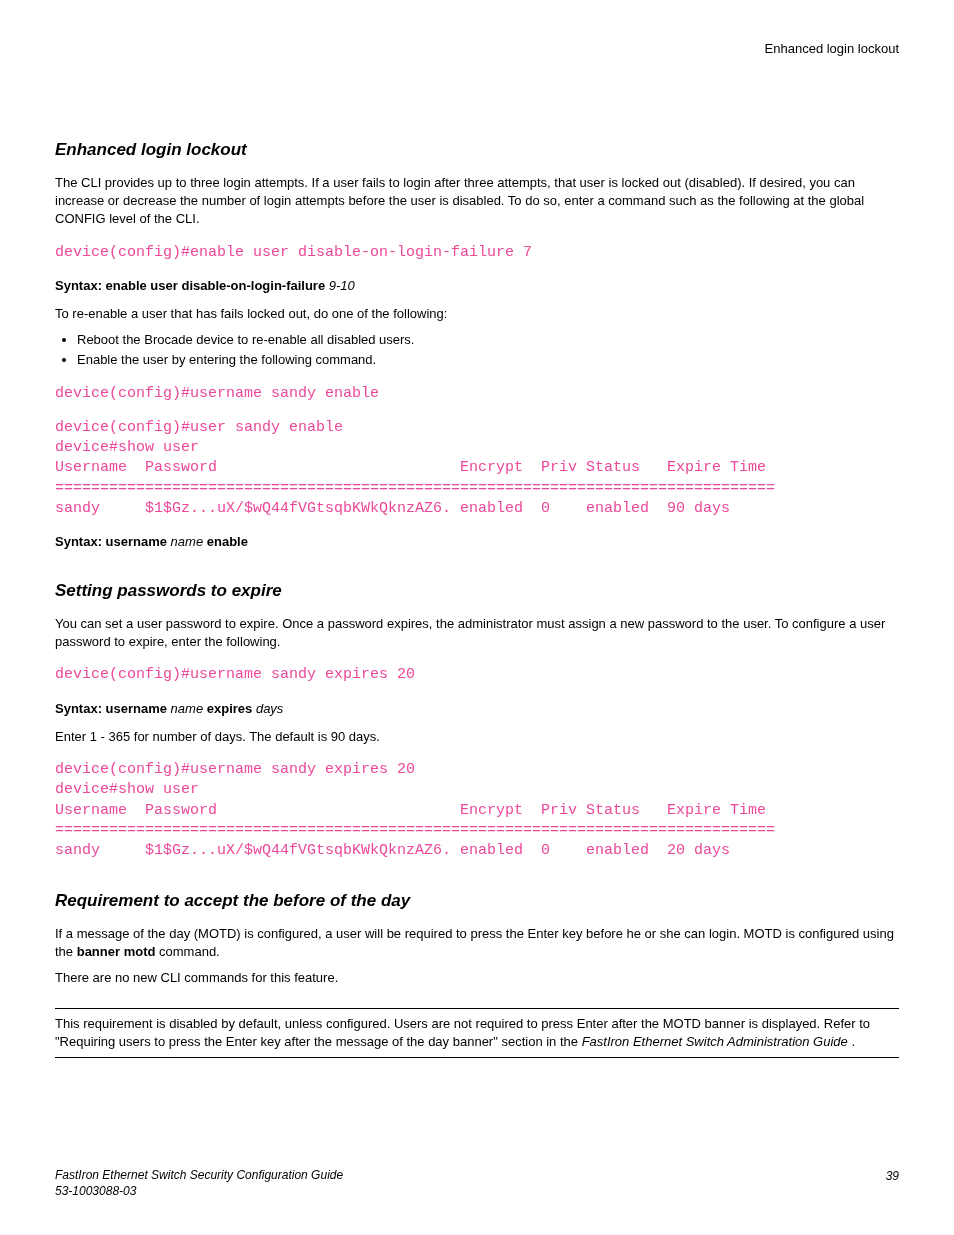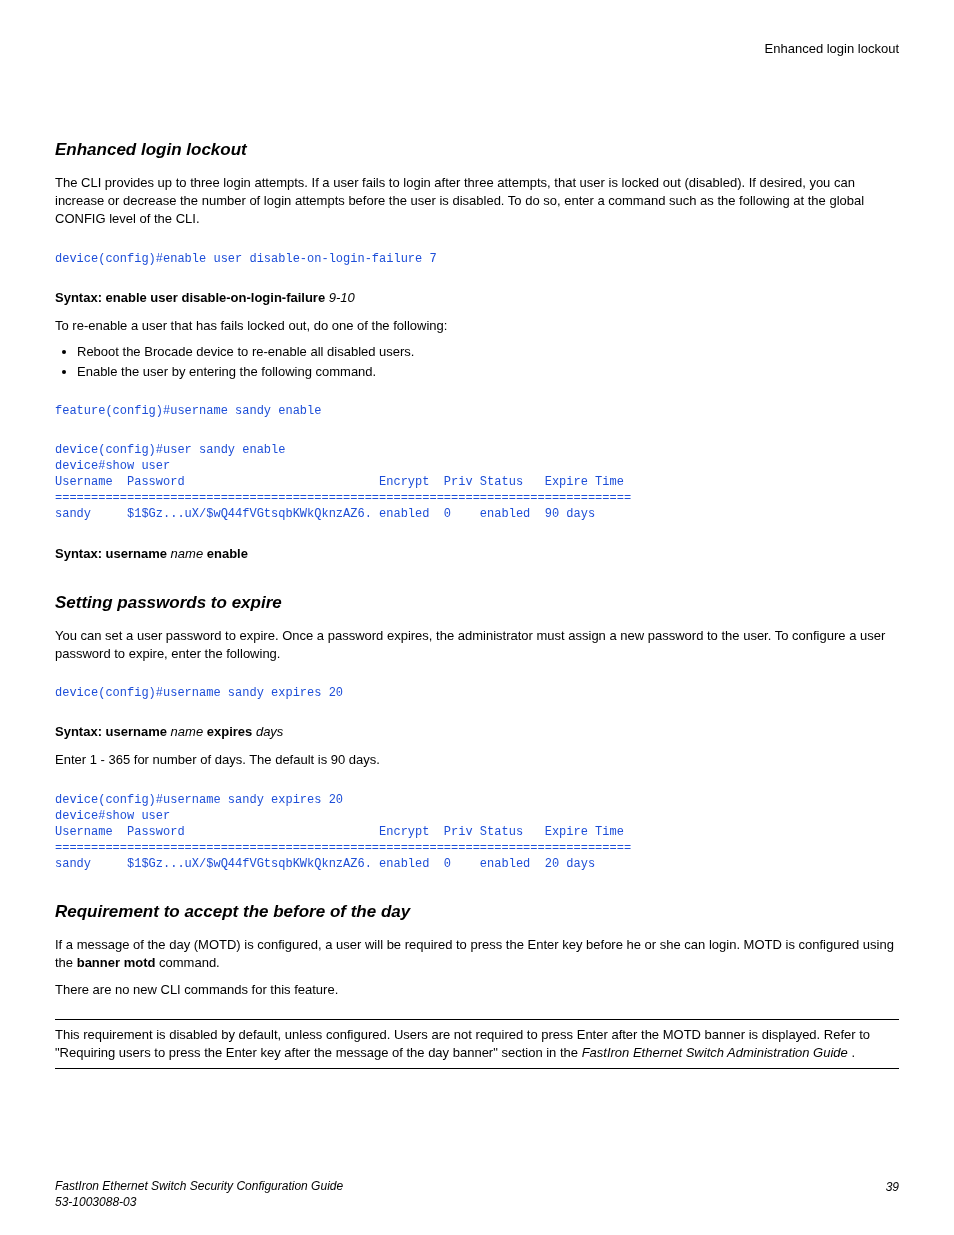--- a/index.html
+++ b/index.html
@@ -24,24 +24,24 @@
       font-style: italic;
       font-size: 17px;
       margin-top: 28px;
       margin-bottom: 12px;
     }
     p {
       margin: 8px 0;
     }
     .code-block {
       font-family: "Courier New", Courier, monospace;
-      font-size: 12px;
-      color: #1d4ed8;
+      font-size: 15px;
+      color: #ec4899;
       white-space: pre;
-      margin: 22px 0;
+      margin: 14px 0;
       line-height: 1.35;
     }
     .syntax {
       margin: 10px 0;
     }
     .syntax .bold {
       font-weight: bold;
     }
     .syntax .italic {
       font-style: italic;
@@ -101,21 +101,21 @@
   <span class="bold">Syntax: enable user disable-on-login-failure</span><span class="italic"> 9-10</span>
 </p>
 
 <p>To re-enable a user that has fails locked out, do one of the following:</p>
 
 <ul>
   <li>Reboot the Brocade device to re-enable all disabled users.</li>
   <li>Enable the user by entering the following command.</li>
 </ul>
 
-<div class="code-block">feature(config)#username sandy enable</div>
+<div class="code-block">device(config)#username sandy enable</div>
 
 <div class="code-block">device(config)#user sandy enable
 device#show user
 Username  Password                           Encrypt  Priv Status   Expire Time
 ================================================================================
 sandy     $1$Gz...uX/$wQ44fVGtsqbKWkQknzAZ6. enabled  0    enabled  90 days</div>
 
 <p class="syntax">
   <span class="bold">Syntax: username</span><span class="italic"> name</span><span class="bold"> enable</span>
 </p>

